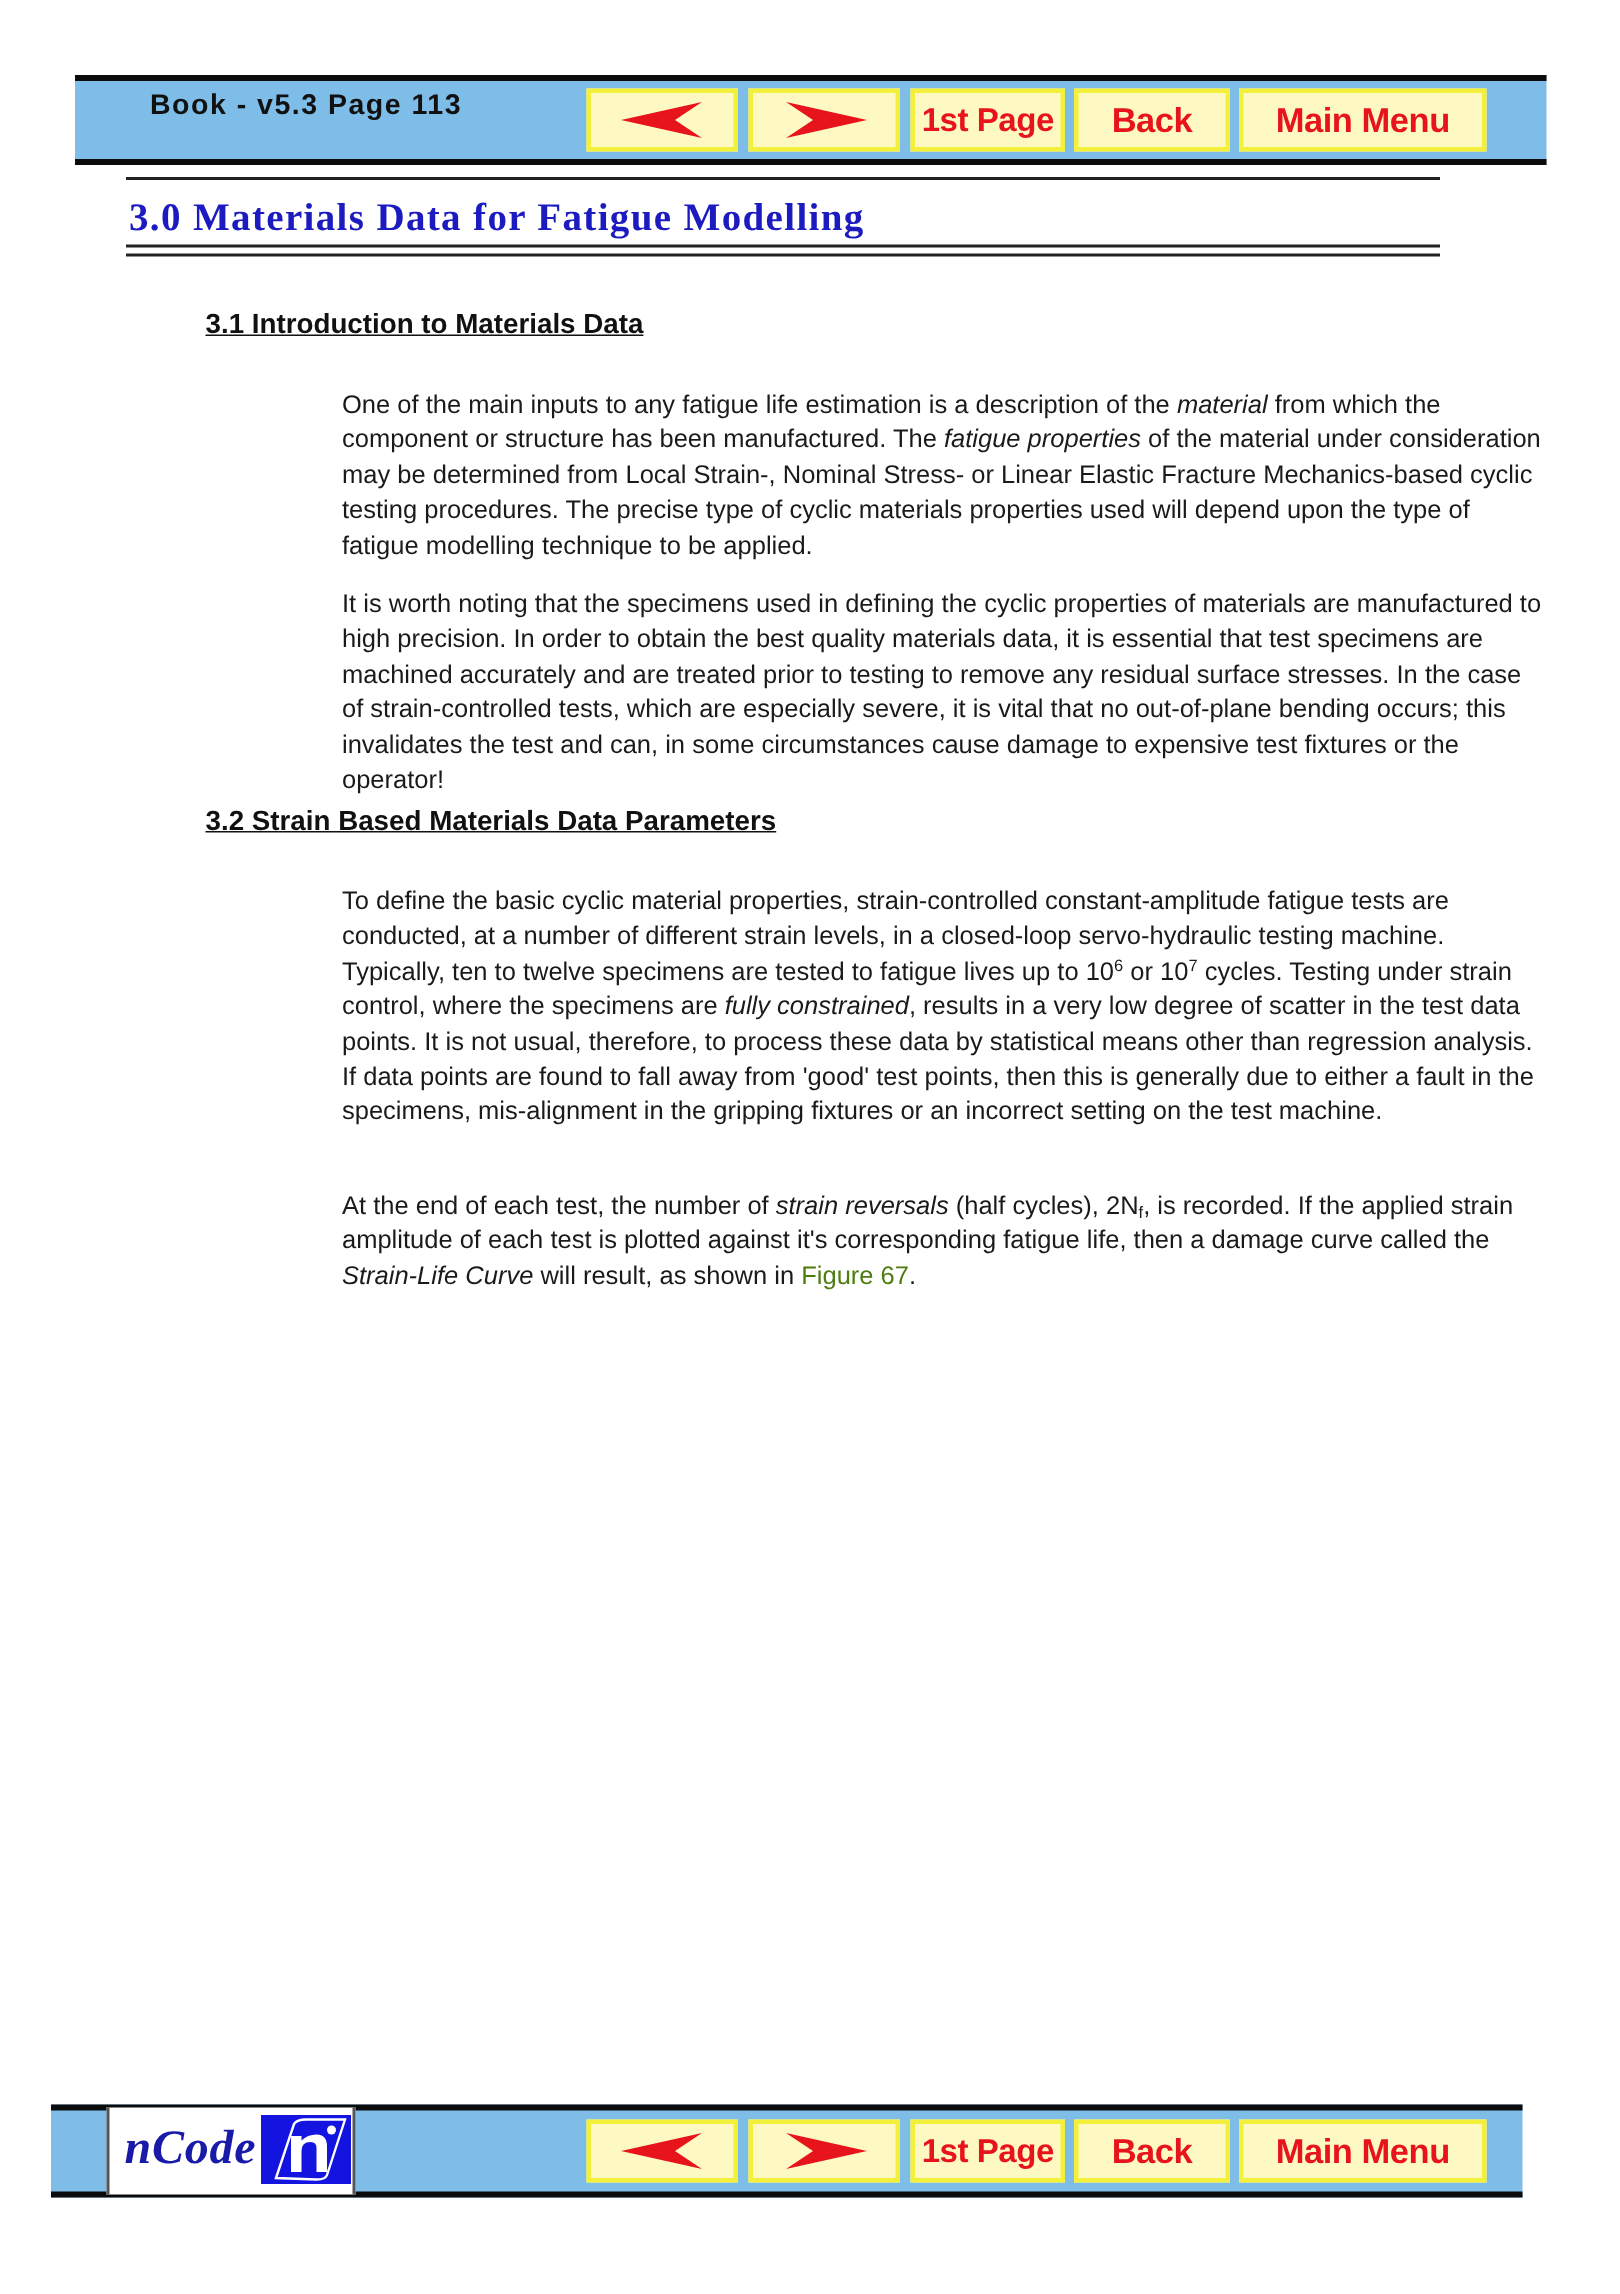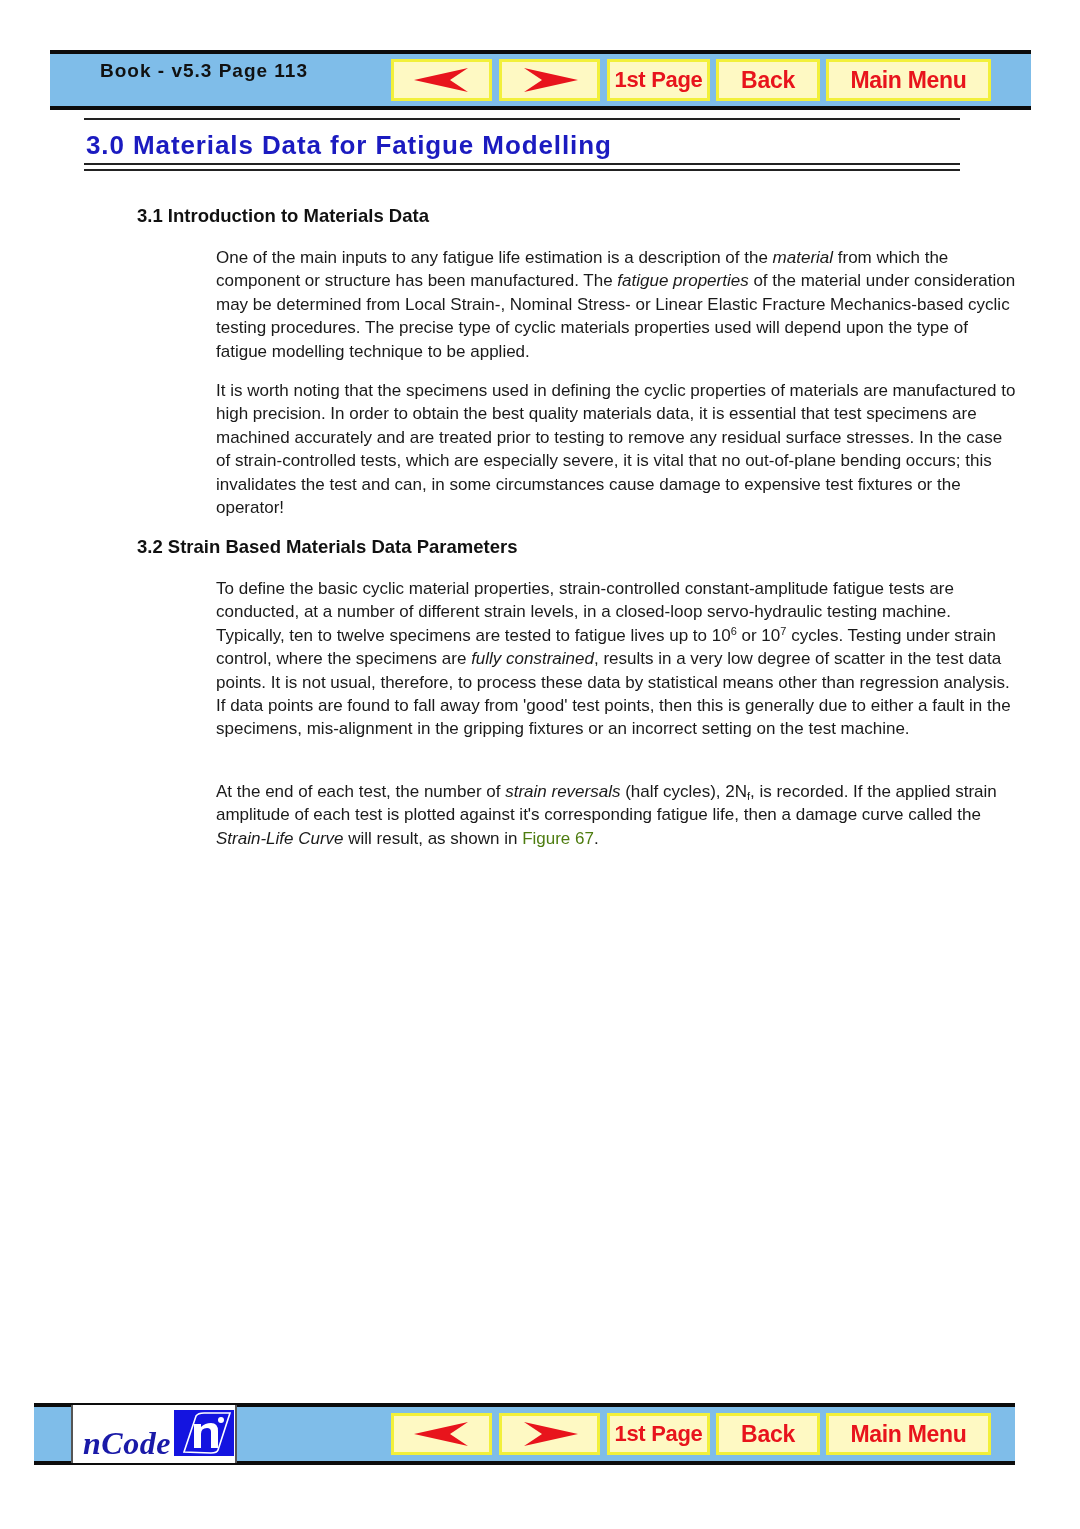--- a/index.html
+++ b/index.html
@@ -29,34 +29,34 @@
 
     
     #footer-band .b-prev  { left: 357px; top: 6px; width: 101px; height: 42px; }
     #footer-band .b-next  { left: 465px; top: 6px; width: 101px; height: 42px; }
     #footer-band .b-first { left: 573px; top: 6px; width: 103px; height: 42px; font-size: 22px; }
     #footer-band .b-back  { left: 682px; top: 6px; width: 104px; height: 42px; }
     #footer-band .b-main  { left: 792px; top: 6px; width: 165px; height: 42px; }
 
     .logo-box { position: absolute; left: 37px; top: -2px; width: 166px; height: 58px; background: #fff;
                 border-left: 2px solid #555; border-right: 2px solid #555; box-sizing: border-box; }
-    .logo-text { position: absolute; left: 10px; top: 20px; font-family: "Liberation Serif", serif; font-style: italic; font-weight: bold;
+    .logo-text { position: absolute; left: 10px; top: 8px; font-family: "Liberation Serif", serif; font-style: italic; font-weight: bold;
                  font-size: 32px; color: #1a1aa8; letter-spacing: 0.5px; }
     .logo-mark { position: absolute; left: 101px; top: 5px; width: 60px; height: 46px; background: #1414e0; }
 
     
     .rule { position: absolute; left: 84px; width: 876px; background: #222; }
     #title-rule-top { top: 118px; height: 2px; }
     #title-rule-b1 { top: 163px; height: 2px; }
     #title-rule-b2 { top: 169px; height: 2px; }
-    .page-title { position: absolute; left: 86px; top: 130px; font-size: 26px; font-weight: bold; color: #1b1bc0; letter-spacing: 0.9px; margin: 0; }
+    .page-title { position: absolute; left: 86px; top: 130px; font-size: 26px; font-weight: bold; color: #1b1bc0; letter-spacing: 0.9px; margin: 0; font-family: Liberation Serif, serif; }
 
     
-    .section-heading { position: absolute; left: 137px; font-size: 18.5px; font-weight: bold; color: #111; margin: 0; }
-    .para { position: absolute; left: 216px; width: 800px; font-size: 17px; line-height: 23.4px; color: #1a1a1a; margin: 0; }
+    .section-heading { position: absolute; left: 137px; font-size: 18.5px; font-weight: bold; color: #111; margin: 0; text-decoration: underline; }
+    .para { position: absolute; left: 216px; width: 800px; font-size: 17px; line-height: 23.4px; color: #1a1a1a; margin: 12px; }
     .para i { font-style: italic; }
     .para sup { font-size: 11px; line-height: 0; vertical-align: 6px; }
     .para sub { font-size: 11px; line-height: 0; vertical-align: -3px; }
     .xref { color: #4d7c0f; cursor: pointer; }
   </style>
 </head>
 <body>
 
 <div id="header-band" class="band">
   <div class="book-info">

